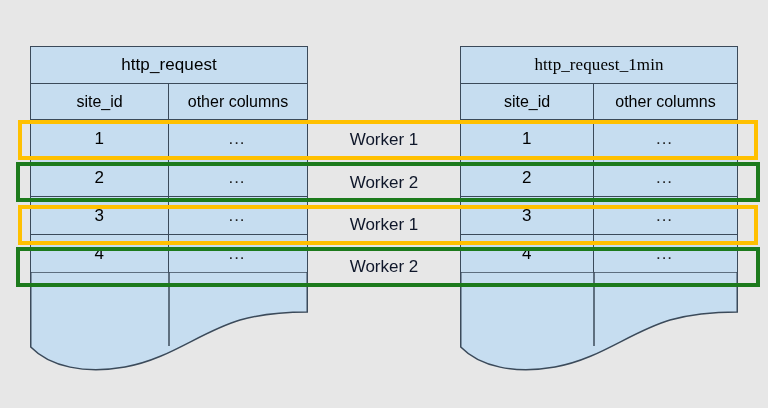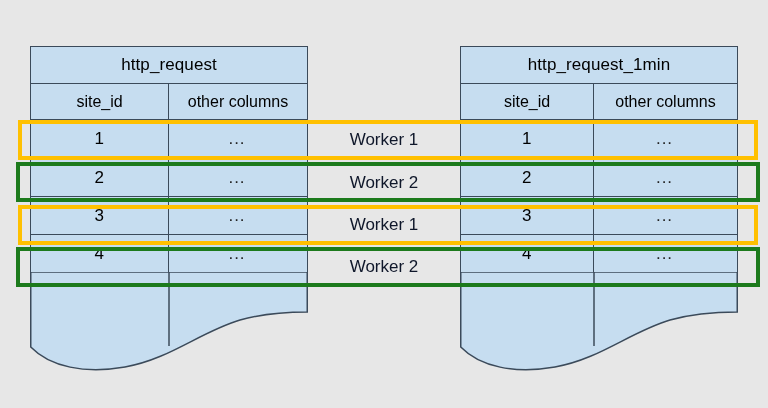--- a/index.html
+++ b/index.html
@@ -113,21 +113,21 @@
     <div class="tbl-torn" style="top:226px;width:278px;height:100px;">
       <svg width="278" height="100" viewBox="0 0 278 100">
         <path d="M0.75,0 L0.75,75 C20,95 55,102 95,95 C140,87 170,60 210,48 C235,41 258,40 277.25,40 L277.25,0 Z" fill="#c6ddf0" stroke="#3b4a5a" stroke-width="1.5"></path>
         <line x1="139" y1="0" x2="139" y2="74" stroke="#3b4a5a" stroke-width="1.5"></line>
       </svg>
     </div>
   </div>
 
   <div class="table" style="left:460px;top:30px;width:278px;">
 
-    <div class="tbl-title" style="width:278px;height:38px;">http_request_1min</div>
+    <div class="tbl-title" style="width:278px;height:38px;font-family:Liberation Serif, serif;">http_request_1min</div>
 
     <div class="tbl-colhead" style="top:38px;width:278px;height:36px;">
       <div class="cell c1" style="width:133px;">site_id</div>
       <div class="cell c2" style="width:145px;">other columns</div>
     </div>
 
     <div class="tbl-body" style="top:74px;width:278px;">
       <div class="trow" style="height:38px;">
         <div class="cell c1" style="width:131.5px;">1</div>
         <div class="cell c2 dots" style="width:143px;">...</div>

